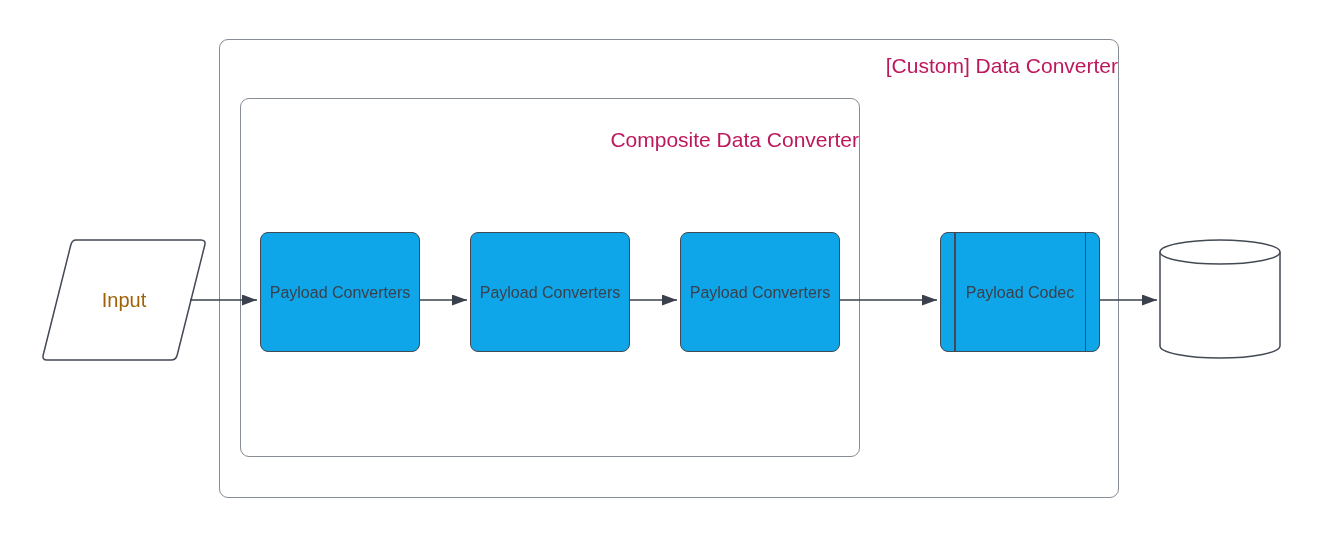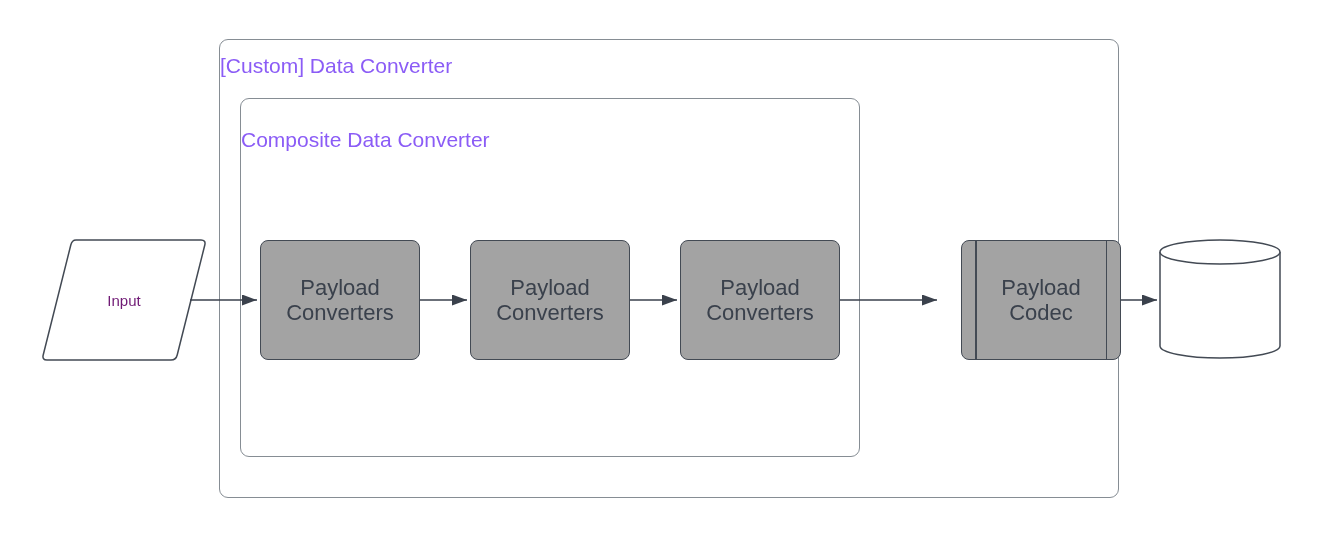--- a/index.html
+++ b/index.html
@@ -29,81 +29,81 @@
     width: 900px; height: 459px;
     z-index: 1;
   }
   .inner-container {
     left: 240px; top: 98px;
     width: 620px; height: 359px;
     z-index: 1;
   }
   .container-title {
     width: 100%;
-    text-align: left;
+    text-align: right;
     font-size: 21px;
     line-height: 25px;
-    color: #8b5cf6;
+    color: #be185d;
   }
   .outer-container .container-title { margin-top: 13px; }
   .inner-container .container-title { margin-top: 28px; }
 
   
   .shape-layer {
     position: absolute;
     left: 0; top: 0;
     width: 1320px; height: 540px;
     z-index: 2;
     pointer-events: none;
   }
 
   
   .node-box {
     position: absolute;
-    top: 240px;
+    top: 232px;
     width: 160px; height: 120px;
     box-sizing: border-box;
     border: 1.5px solid #434a54;
     border-radius: 8px;
-    background: #a3a3a3;
+    background: #0ea5e9;
     display: flex;
     align-items: center;
     justify-content: center;
     text-align: center;
-    font-size: 22px;
+    font-size: 16px;
     line-height: 25px;
     z-index: 3;
   }
   .box-1 { left: 260px; }
   .box-2 { left: 470px; }
   .box-3 { left: 680px; }
 
   
-  .codec-box { left: 940px; margin-left: 21px; }
+  .codec-box { left: 940px; }
   .codec-line {
     position: absolute;
     top: 0; bottom: 0;
     width: 1.5px;
     background: #434a54;
   }
   .codec-line-left  { left: 13px; }
   .codec-line-right { right: 13px; }
   .codec-label { padding: 0 16px; }
 
   
   .shape-label {
     position: absolute;
     display: flex;
     align-items: center;
     justify-content: center;
     text-align: center;
-    font-size: 15px;
+    font-size: 20px;
     line-height: 25px;
     z-index: 3;
-    color: #701a75;
+    color: #a16207;
   }
   .input-label   { left: 43px;  top: 240px; width: 162px; height: 120px; }
   .storage-label { left: 1158px; top: 250px; width: 124px; height: 110px; }
 </style>
 </head>
 <body>
 
 <div class="canvas">
 
   <div class="container outer-container">

